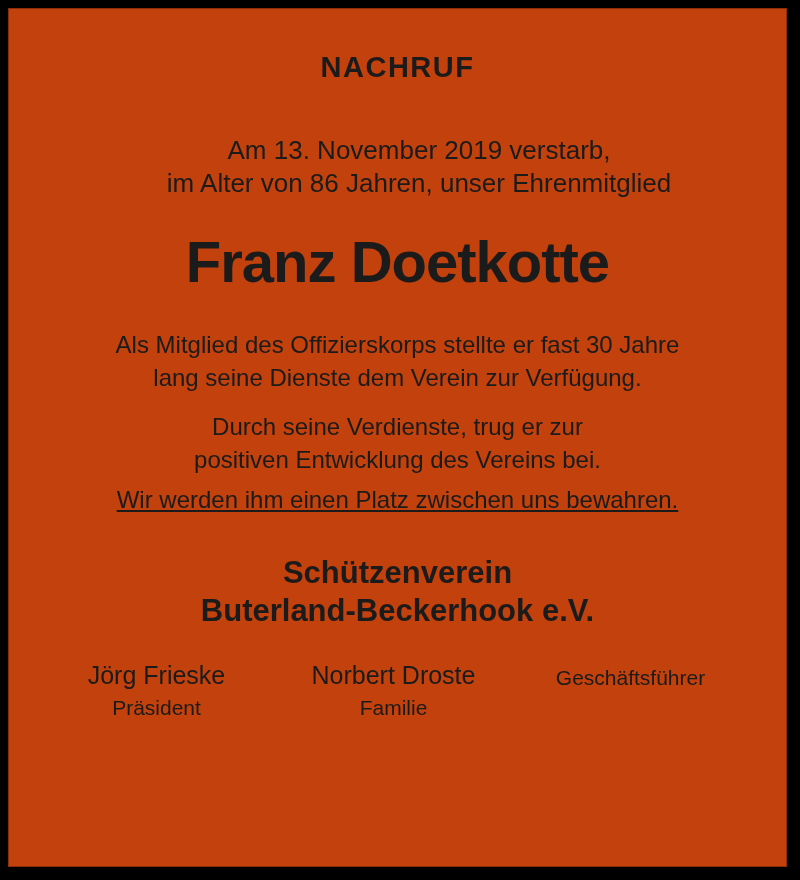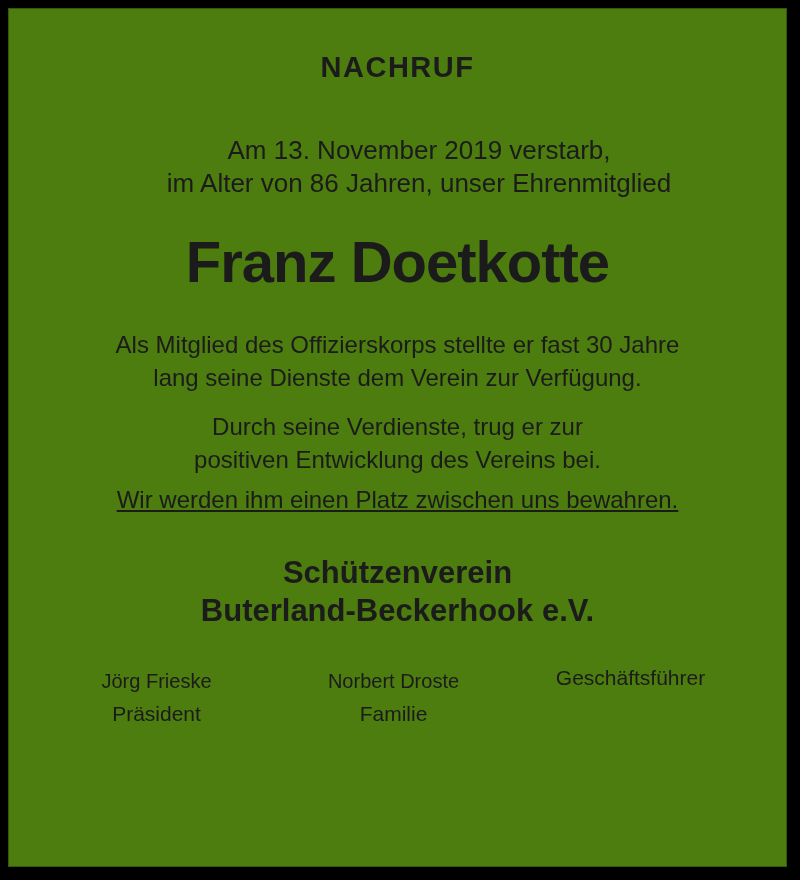--- a/index.html
+++ b/index.html
@@ -4,21 +4,21 @@
 <style>
   html, body {
     margin: 0;
     padding: 0;
     background: #ffffff;
   }
   .page {
     width: 800px;
     height: 880px;
     box-sizing: border-box;
-    background: #4d7c0f;
+    background: #c2410c;
     border-style: solid;
     border-color: #000000;
     border-width: 8px 13px 13px 8px;
     box-shadow: inset 0 0 0 1px rgba(0,0,0,0.28);
     font-family: "Liberation Sans", "DejaVu Sans", sans-serif;
     color: #1b1b1b;
     overflow: hidden;
   }
   .content {
     width: 100%;
@@ -69,23 +69,22 @@
     flex-direction: row;
     justify-content: space-between;
     box-sizing: border-box;
     padding: 0 38px 0 30px;
   }
   .signatory {
     flex: 1;
     text-align: center;
   }
   .signatory-name {
-    font-size: 20px;
+    font-size: 25px;
     line-height: 30px;
-    margin-top: 6px;
   }
   .signatory-title {
     margin-top: 5px;
     font-size: 21px;
     line-height: 25px;
     text-align: center;
   }
 </style>
 </head>
 <body>

